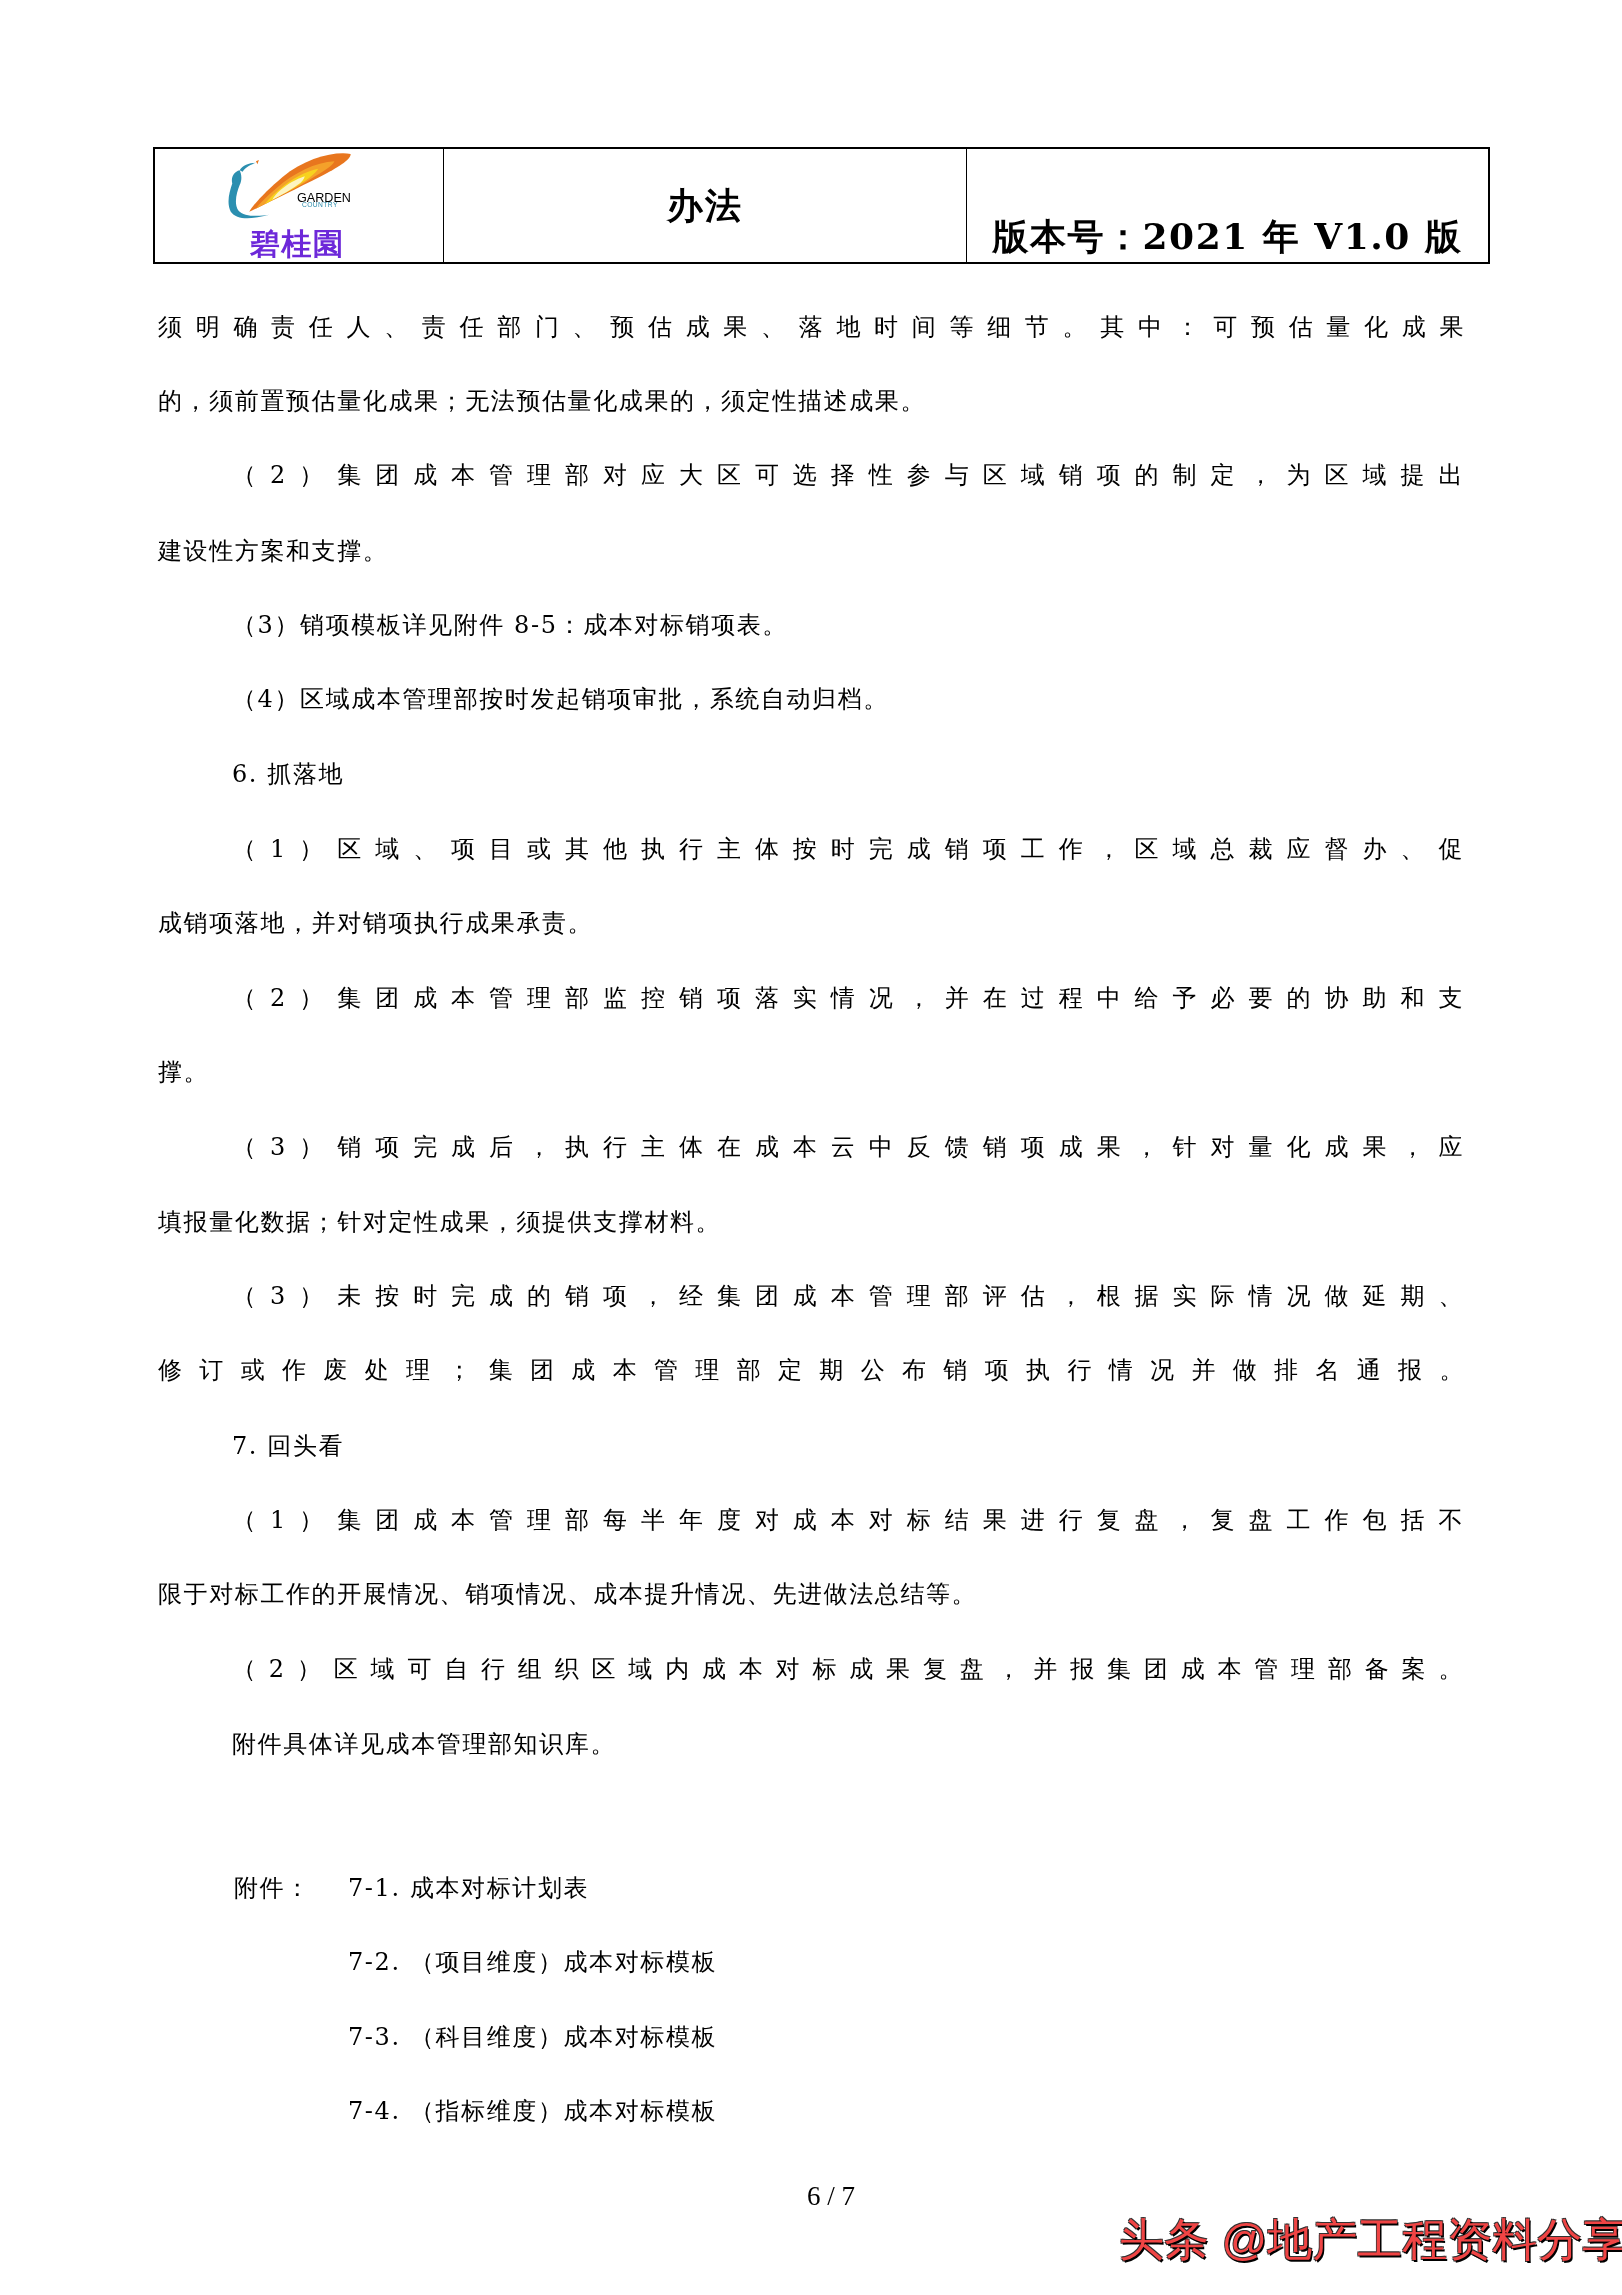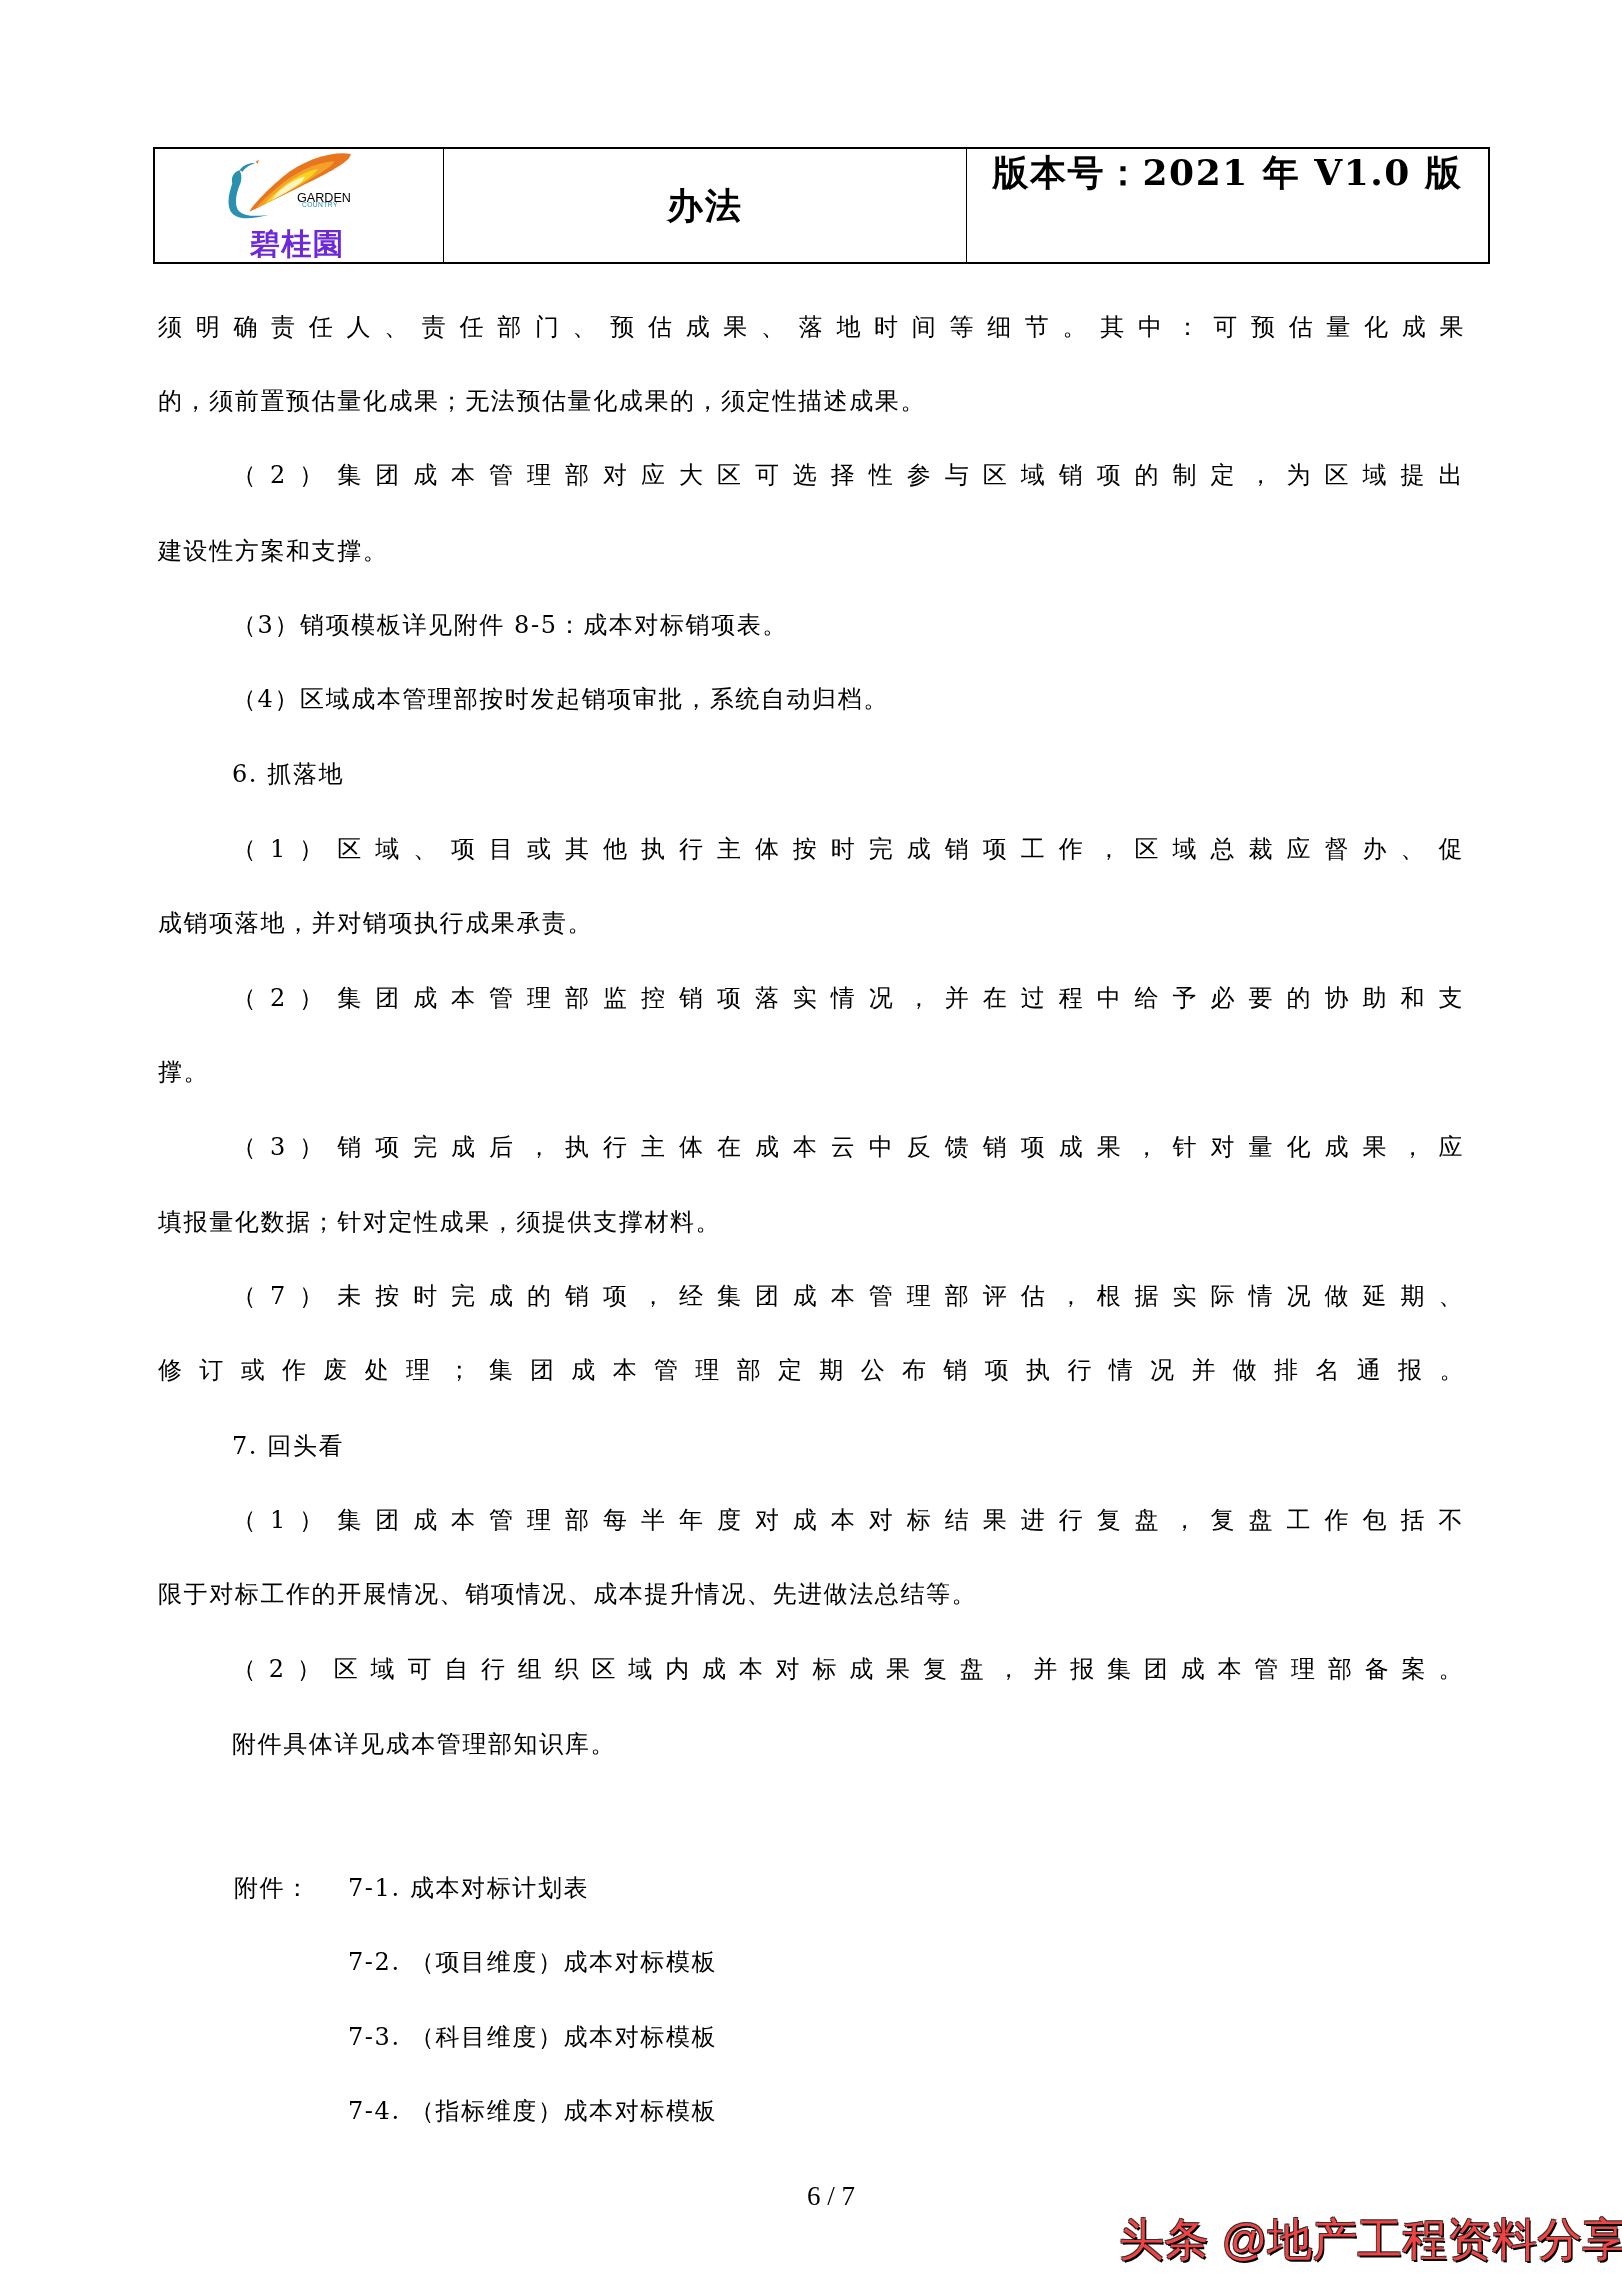--- a/index.html
+++ b/index.html
@@ -4,21 +4,21 @@
 <style>
   html, body { margin: 0; padding: 0; background: #ffffff; }
   body { width: 1623px; height: 2295px; position: relative; overflow: hidden;
          font-family: "DejaVu Serif", "Liberation Serif", serif; color: #000; }
   .hdr-table { position: absolute; left: 153px; top: 147px; width: 1337px; height: 117px;
                border: 2.2px solid #000; box-sizing: border-box; display: flex; }
   .hdr-cell { position: relative; height: 100%; box-sizing: border-box; }
   .hdr-logo { width: 289px; border-right: 1.5px solid #000; }
   .hdr-title { width: 523px; border-right: 1.5px solid #000; display: flex; flex-direction: column;
                align-items: center; justify-content: center; }
-  .hdr-version { flex: 1; display: flex; align-items: flex-start; justify-content: center; }
+  .hdr-version { flex: 1; display: flex; align-items: flex-end; justify-content: center; }
   .hdr-title span { display: block; font-size: 36px; line-height: 54px; letter-spacing: 2.2px;
                     font-weight: bold; font-family: "DejaVu Sans", "Liberation Sans", sans-serif; }
   .hdr-version span { font-size: 36px; letter-spacing: 1.5px; font-weight: bold;
                       font-family: "DejaVu Serif", "Liberation Serif", serif; }
   .logo-wrap { position: absolute; left: 68px; top: 1.5px; width: 131px; height: 112px; }
   .logo-en1 { position: absolute; left: 79px; top: 50px; font-size: 6.7px; color: #2a8aaa;
               font-family: "Liberation Sans", sans-serif; letter-spacing: 0.4px; }
   .logo-en2 { position: absolute; left: 74px; top: 40px; font-size: 12.6px; color: #000000;
               font-family: "Liberation Sans", sans-serif; }
   .logo-cn { position: absolute; left: 27px; top: 76px; font-size: 30px; line-height: 33px;
@@ -71,21 +71,21 @@
   <div class="line" style="top:529px;left:158px">建设性方案和支撑。</div>
   <div class="line ind" style="top:603px">（3）销项模板详见附件 8-5：成本对标销项表。</div>
   <div class="line ind" style="top:677px">（4）区域成本管理部按时发起销项审批，系统自动归档。</div>
   <div class="line ind" style="top:752px">6. 抓落地</div>
   <div class="line" style="top:827px;left:232px;width:1232px;text-align:justify;text-align-last:justify">（1）区域、项目或其他执行主体按时完成销项工作，区域总裁应督办、促</div>
   <div class="line" style="top:901px;left:158px">成销项落地，并对销项执行成果承责。</div>
   <div class="line" style="top:976px;left:232px;width:1232px;text-align:justify;text-align-last:justify">（2）集团成本管理部监控销项落实情况，并在过程中给予必要的协助和支</div>
   <div class="line" style="top:1050px;left:158px">撑。</div>
   <div class="line" style="top:1125px;left:232px;width:1232px;text-align:justify;text-align-last:justify">（3）销项完成后，执行主体在成本云中反馈销项成果，针对量化成果，应</div>
   <div class="line" style="top:1200px;left:158px">填报量化数据；针对定性成果，须提供支撑材料。</div>
-  <div class="line" style="top:1274px;left:232px;width:1232px;text-align:justify;text-align-last:justify">（7）未按时完成的销项，经集团成本管理部评估，根据实际情况做延期、</div>
+  <div class="line" style="top:1274px;left:232px;width:1232px;text-align:justify;text-align-last:justify">（3）未按时完成的销项，经集团成本管理部评估，根据实际情况做延期、</div>
   <div class="line full" style="top:1348px">修订或作废处理；集团成本管理部定期公布销项执行情况并做排名通报。</div>
   <div class="line ind" style="top:1424px">7. 回头看</div>
   <div class="line" style="top:1498px;left:232px;width:1232px;text-align:justify;text-align-last:justify">（1）集团成本管理部每半年度对成本对标结果进行复盘，复盘工作包括不</div>
   <div class="line" style="top:1572px;left:158px">限于对标工作的开展情况、销项情况、成本提升情况、先进做法总结等。</div>
   <div class="line" style="top:1647px;left:232px;width:1232px;text-align:justify;text-align-last:justify">（2）区域可自行组织区域内成本对标成果复盘，并报集团成本管理部备案。</div>
   <div class="line ind" style="top:1722px">附件具体详见成本管理部知识库。</div>
 </div>
 
 <div>
   <div class="line att" style="top:1866px">附件：</div>

